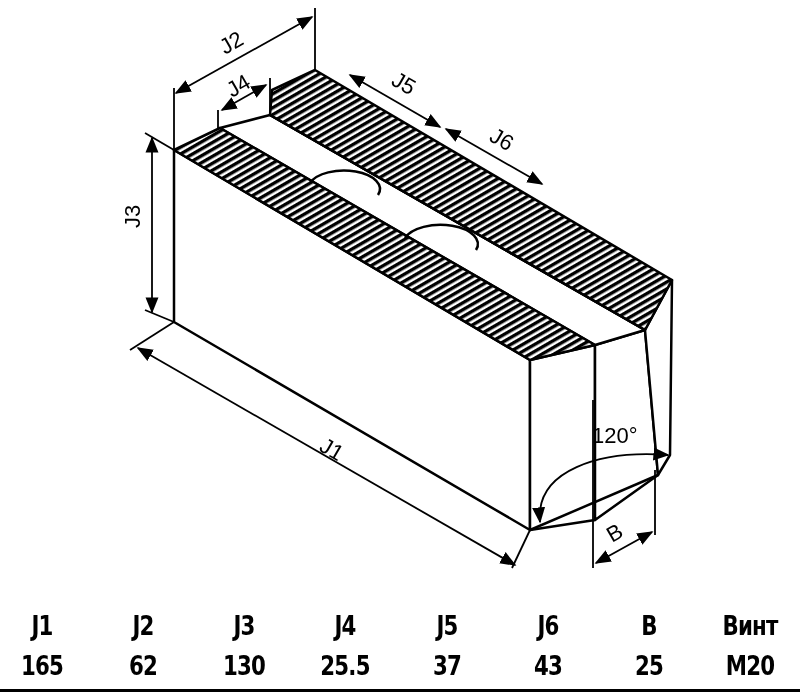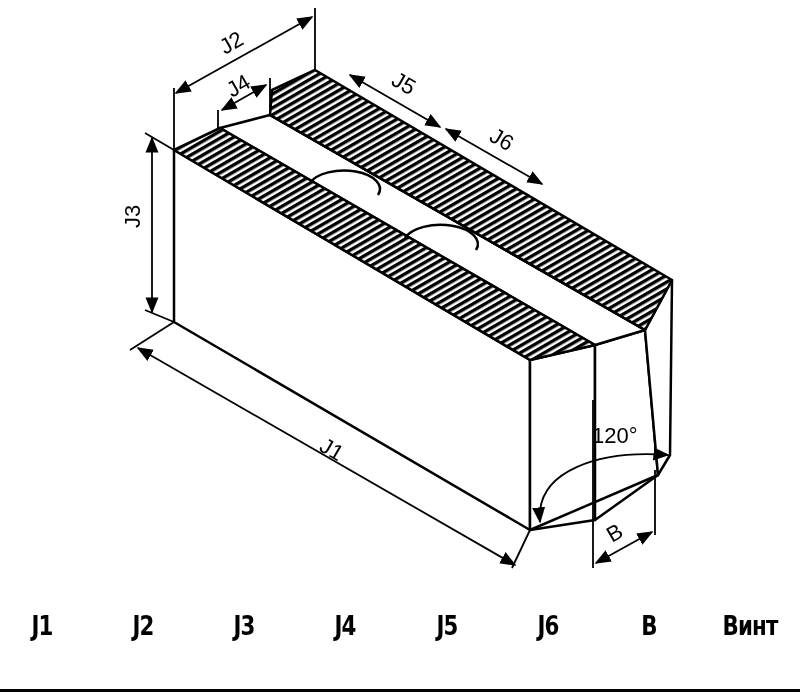--- a/index.html
+++ b/index.html
@@ -96,14 +96,24 @@
   <div class="row headers">
     <div class="cell">J1</div>
     <div class="cell">J2</div>
     <div class="cell">J3</div>
     <div class="cell">J4</div>
     <div class="cell">J5</div>
     <div class="cell">J6</div>
     <div class="cell">B</div>
     <div class="cell">Винт</div>
   </div>
+  <div class="row values">
+    <div class="cell">165</div>
+    <div class="cell">62</div>
+    <div class="cell">130</div>
+    <div class="cell">25.5</div>
+    <div class="cell">37</div>
+    <div class="cell">43</div>
+    <div class="cell">25</div>
+    <div class="cell">M20</div>
+  </div>
 </div>
 <div id="table-rule"></div>
 
 </body></html>

